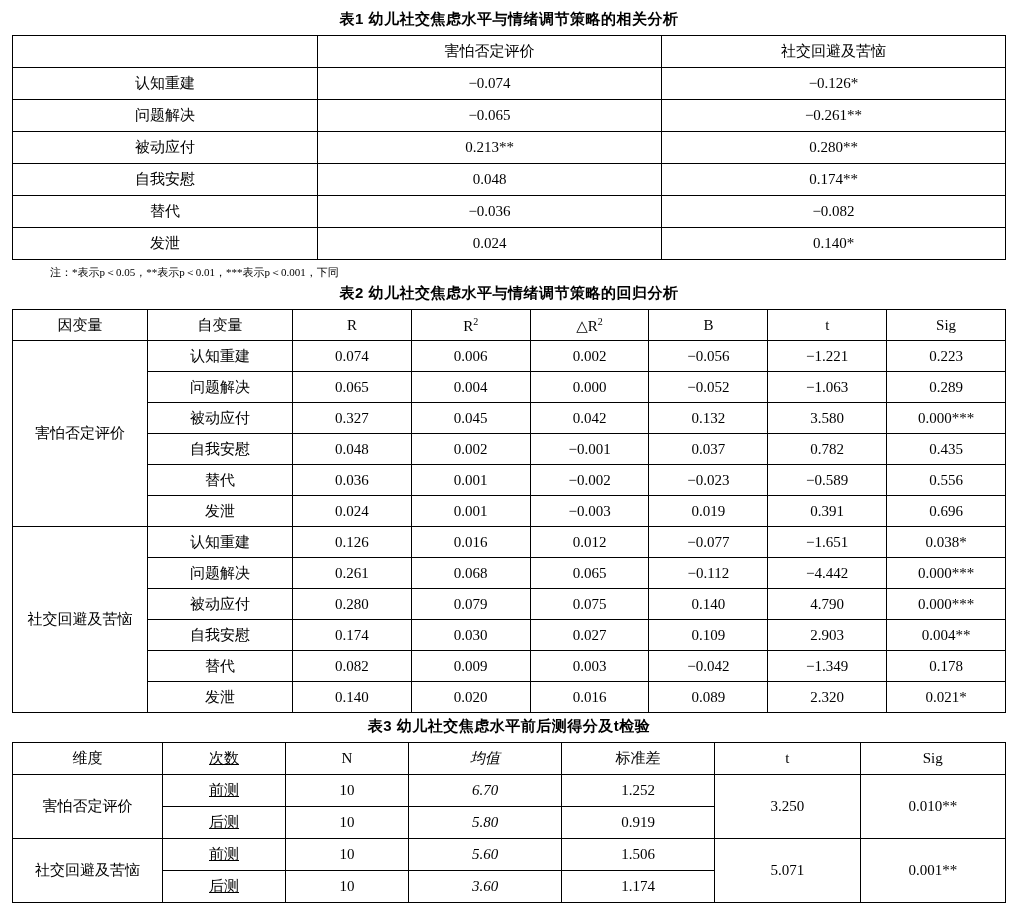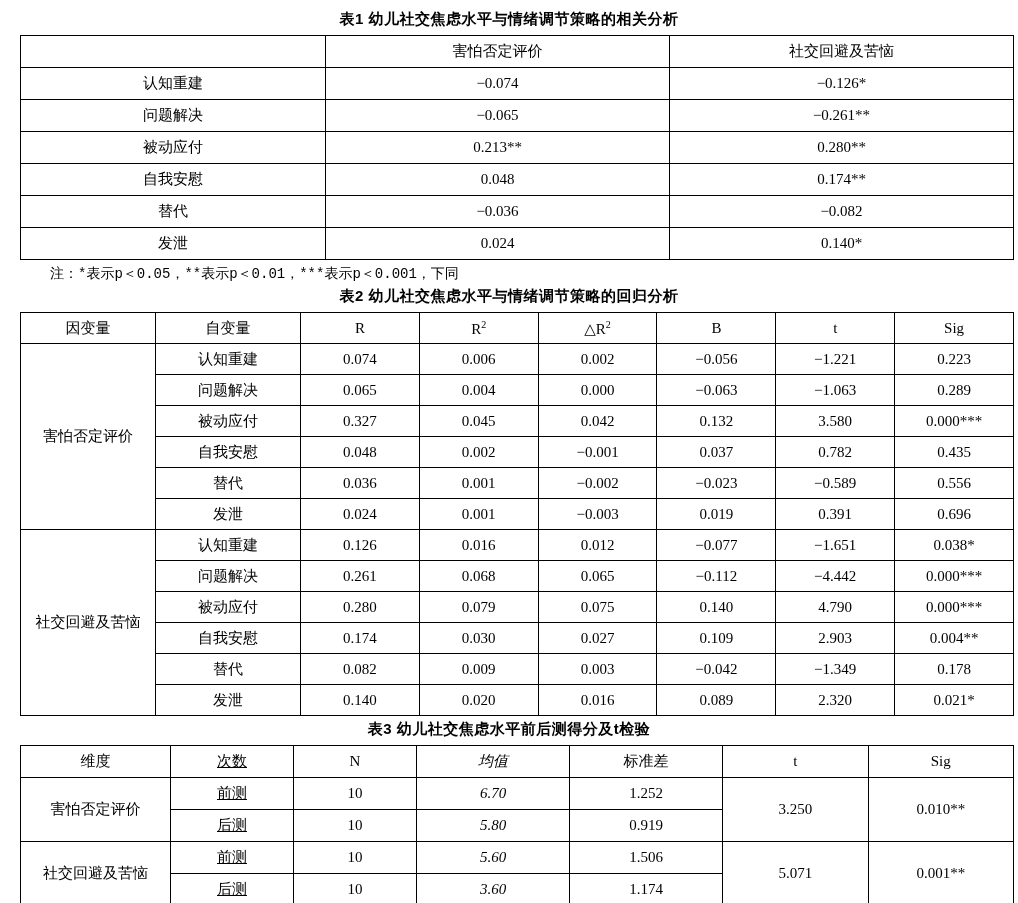--- a/index.html
+++ b/index.html
@@ -24,35 +24,34 @@
     font-family: "Liberation Sans", sans-serif;
     font-weight: bold;
     font-size: 15px;
     letter-spacing: 0.5px;
     margin: 4px 0 6px 0;
   }
   table.data {
     border-collapse: collapse;
     width: 100%;
     table-layout: fixed;
-    margin-left: 8px;
   }
   table.data td, table.data th {
     border: 1px solid #000000;
     text-align: center;
     vertical-align: middle;
     font-size: 15px;
     font-family: "Liberation Serif", "DejaVu Serif", serif;
     padding: 3px 2px;
     font-weight: normal;
   }
   .note {
-    font-size: 14px;
+    font-size: 11px;
     margin: 5px 0 2px 38px;
-    font-family: Liberation Mono, monospace;
+    font-family: Liberation Serif, serif;
   }
   
   #table1 td { height: 25px; }
   #table1 .c0 { width: 300px; }
   
   #table2 td { height: 24px; }
   #table2 .c0 { width: 130px; }
   #table2 .c1 { width: 140px; }
   
   #table3 td { height: 25px; }
@@ -132,21 +131,21 @@
       <td>0.002</td>
       <td>−0.056</td>
       <td>−1.221</td>
       <td>0.223</td>
     </tr>
     <tr>
       <td class="c1">问题解决</td>
       <td>0.065</td>
       <td>0.004</td>
       <td>0.000</td>
-      <td>−0.063</td>
+      <td>−0.052</td>
       <td>−1.063</td>
       <td>0.289</td>
     </tr>
     <tr>
       <td class="c1">被动应付</td>
       <td>0.327</td>
       <td>0.045</td>
       <td>0.042</td>
       <td>0.132</td>
       <td>3.580</td>

